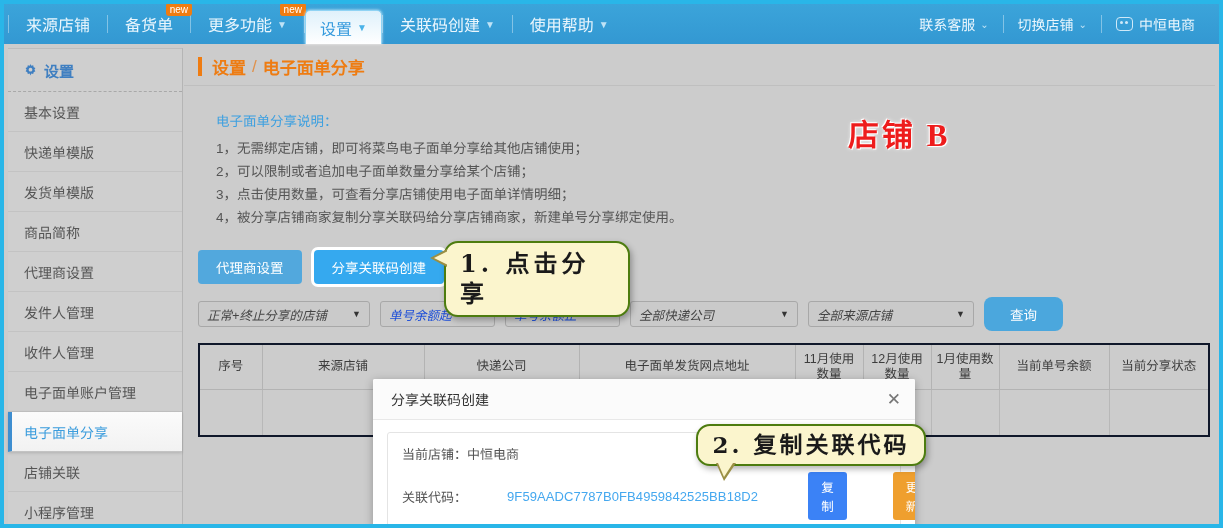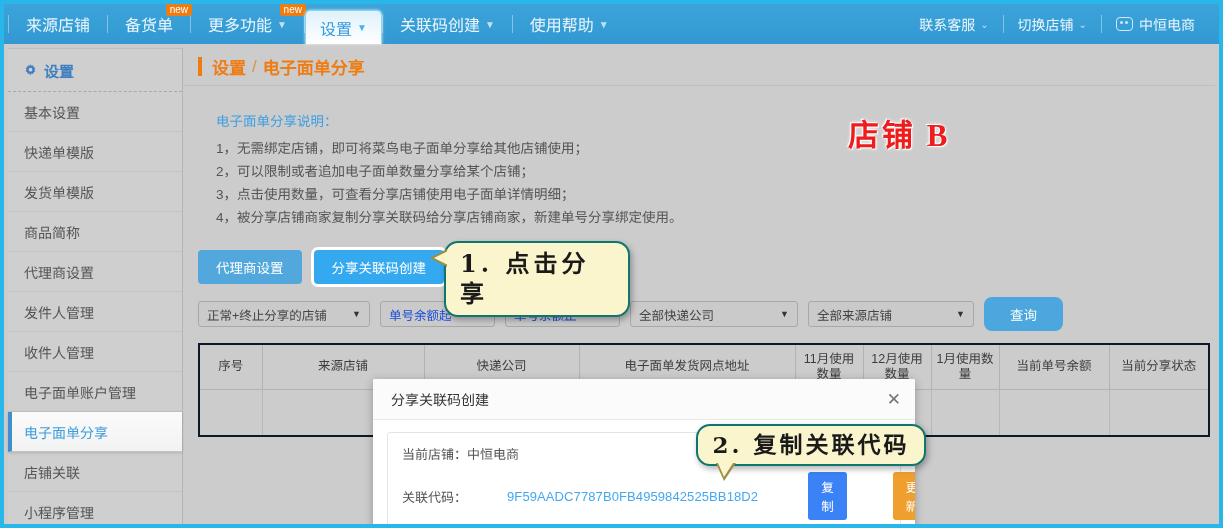--- a/index.html
+++ b/index.html
@@ -243,20 +243,21 @@
     height: 26px;
     background: #cacaca;
     border: 1px solid #a8a8a8;
     border-radius: 3px;
     font-size: 12.5px;
     color: #444;
     padding: 0 8px;
     display: flex; align-items: center;
     position: relative;
     font-family: "Liberation Sans", sans-serif;
+    font-style: italic;
   }
   .sel .sel-caret {
     margin-left: auto;
     padding-left: 14px;
     font-size: 9px;
     color: #333;
   }
   .txt { color: #1d4ed8; }
   #sel-shop-status { width: 172px; }
   #txt-balance { width: 115px; }
@@ -341,21 +342,21 @@
     padding: 5px 13px;
     cursor: pointer;
     margin-right: 10px;
     font-family: "Liberation Sans", sans-serif;
   }
 
   
   .callout {
     position: absolute;
     background: #fbf5cd;
-    border: 2px solid #0f766e;
+    border: 2px solid #4d7c0f;
     border-radius: 14px;
     font-family: "DejaVu Serif", "Liberation Serif", serif;
     font-weight: bold;
     color: #1a1a1a;
     box-shadow: 2px 3px 6px rgba(0,0,0,0.3);
     z-index: 60;
     padding: 6px 14px;
     letter-spacing: 4px;
     line-height: 30px;
   }

